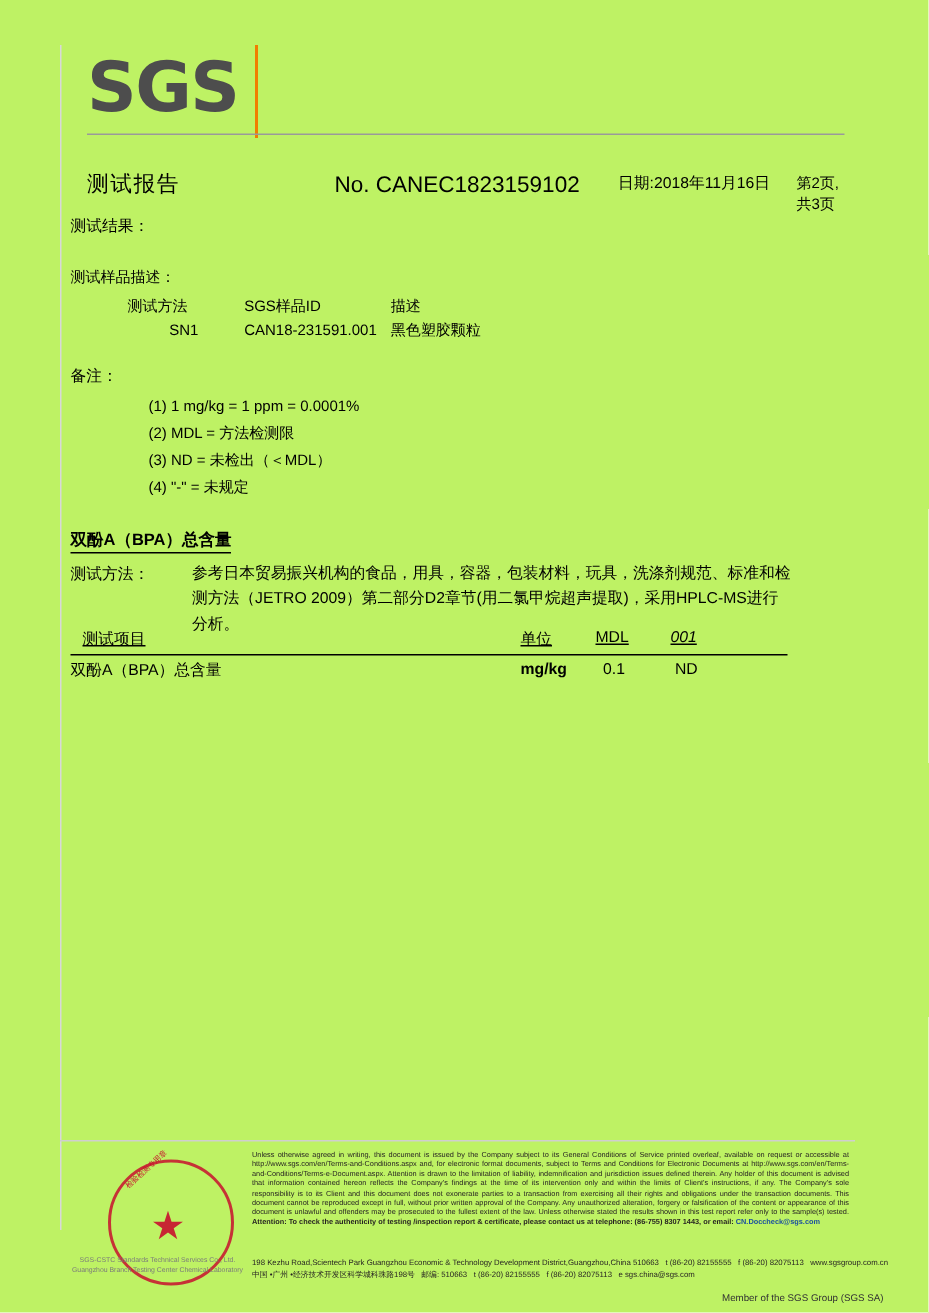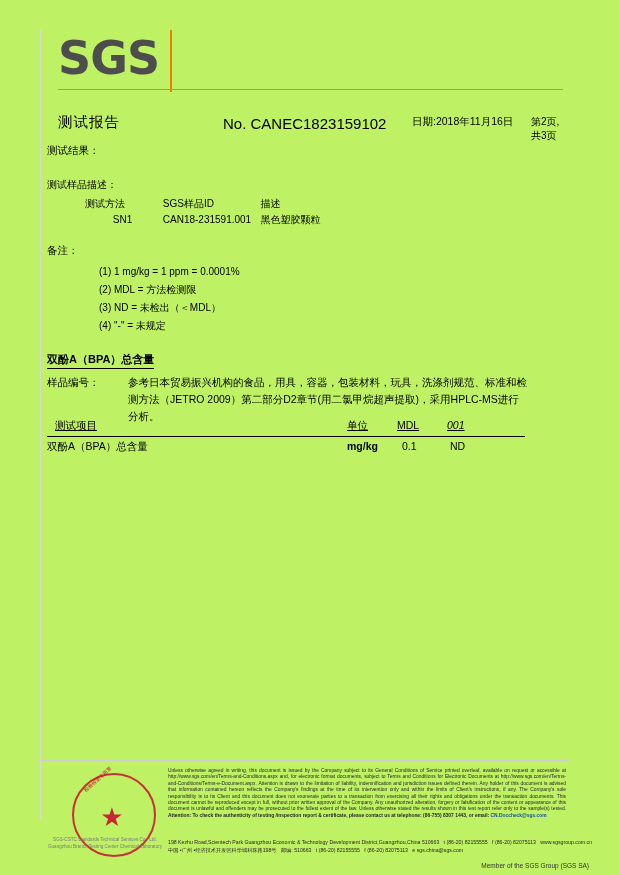--- a/index.html
+++ b/index.html
@@ -336,21 +336,21 @@
 
   <div class="notes-label">备注：</div>
   <div class="notes">
     <div>(1) 1 mg/kg = 1 ppm = 0.0001%</div>
     <div>(2) MDL = 方法检测限</div>
     <div>(3) ND = 未检出（＜MDL）</div>
     <div>(4) "-" = 未规定</div>
   </div>
 
   <div class="section-head">双酚A（BPA）总含量</div>
-  <div class="method-label">样品编号：</div>
+  <div class="method-label">测试方法：</div>
   <div class="method-text">参考日本贸易振兴机构的食品，用具，容器，包装材料，玩具，洗涤剂规范、标准和检测方法（JETRO 2009）第二部分D2章节(用二氯甲烷超声提取)，采用HPLC-MS进行分析。</div>
 
   <div class="res-table">
     <div class="res-head">
       <span class="h-item h-name">测试项目</span>
       <span class="h-item h-unit">单位</span>
       <span class="h-item h-mdl">MDL</span>
       <span class="h-item h-001">001</span>
     </div>
   </div>

